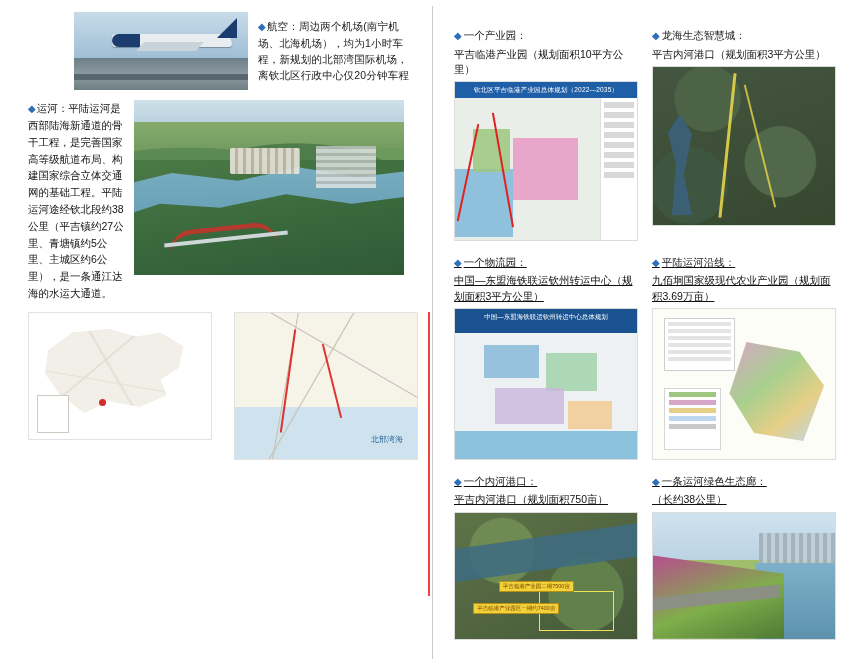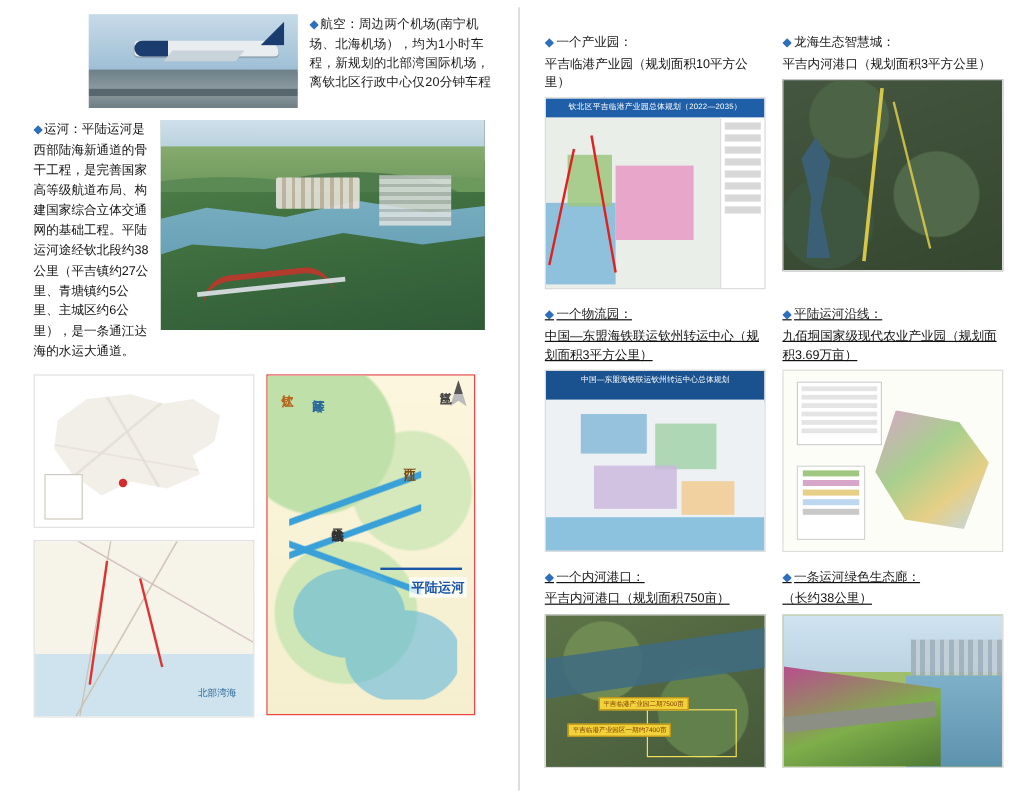--- a/index.html
+++ b/index.html
@@ -35,21 +35,21 @@
     left: 432px;
     top: 6px;
     width: 1px;
     height: 653px;
     background: #c9c9c9;
   }
 
   .left-top {
     display: flex;
     gap: 10px;
-    align-items: flex-start;
+    align-items: center;
     padding-left: 46px;
   }
   .photo {
     position: relative;
     overflow: hidden;
     background: #dfe5e8;
     border: 0;
   }
   .plane-photo {
     width: 196px;
@@ -169,22 +169,22 @@
     opacity: .85;
   }
 
   .left-bottom {
     display: flex;
     gap: 10px;
     margin-top: 10px;
   }
   .maps-col {
     display: flex;
-    flex-direction: column;
-    gap: 10px;
+    flex-direction: row;
+    gap: 22px;
   }
   .map-china {
     width: 182px; height: 126px;
     background: #ffffff;
     border: 1px solid #e2e2e2;
     position: relative;
     overflow: hidden;
   }
   .map-china .land {
     position: absolute; left: 10px; top: 10px; width: 150px; height: 96px;

